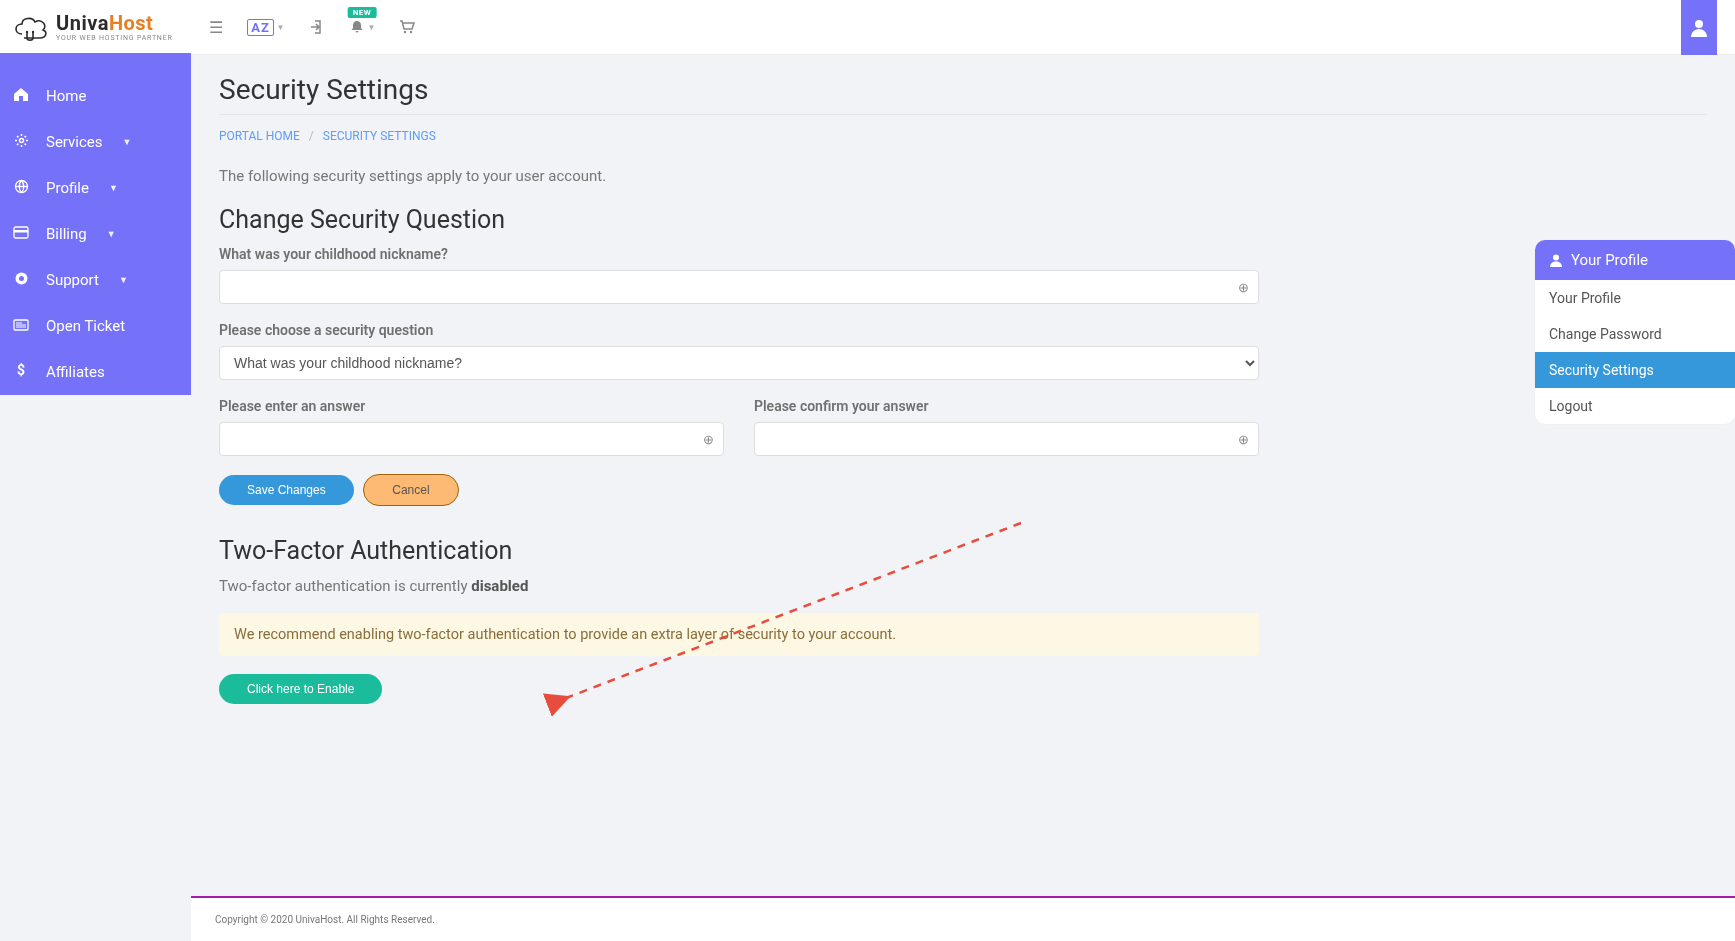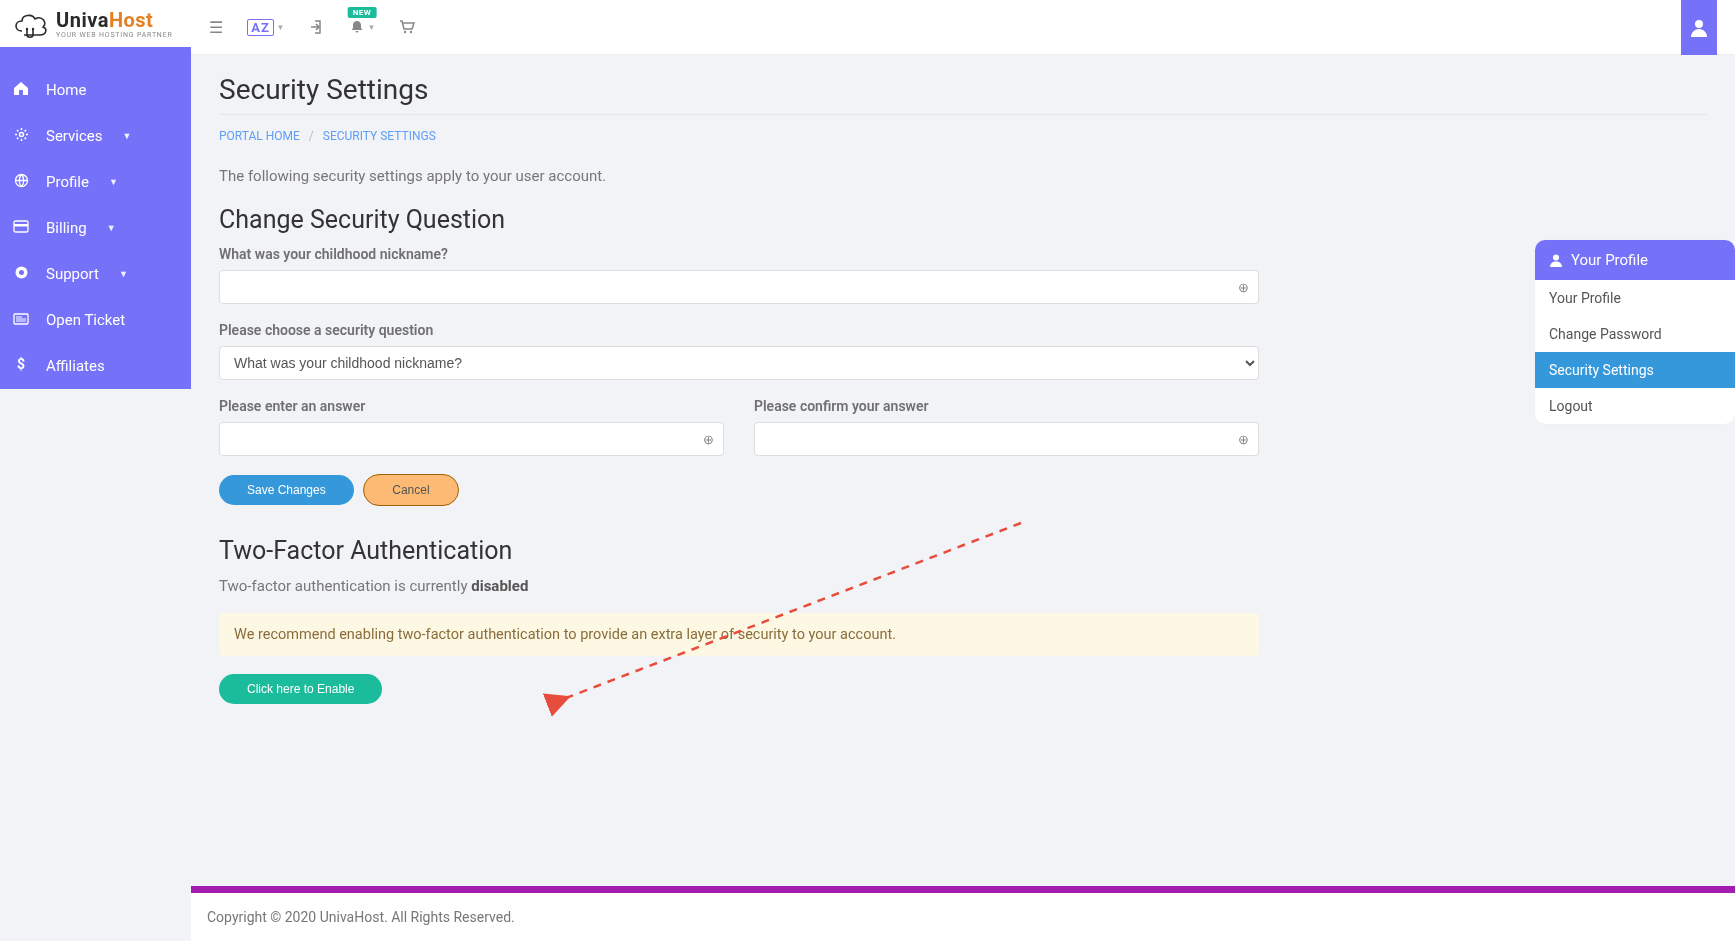--- a/index.html
+++ b/index.html
@@ -1,19 +1,19 @@
 <!DOCTYPE html>
 <html><head>
 <meta charset="utf-8">
 <style>
 * { box-sizing: border-box; margin: 0; padding: 0; }
 body { font-family: -apple-system, BlinkMacSystemFont, "Segoe UI", Roboto, "Helvetica Neue", Arial, sans-serif; background: #f1f3f6; color: #333; font-size: 14px; }
 .layout { display: flex; min-height: 100vh; }
 .sidebar { width: 191px; background: #7571f9; color: #fff; padding-top: 10px; flex-shrink: 0; }
-.logo-wrap { height: 47px; display: flex; align-items: center; padding: 0 10px; background: #fff; }
+.logo-wrap { height: 53px; display: flex; align-items: center; padding: 0 10px; background: #fff; }
 .logo { display: flex; align-items: center; gap: 6px; }
 .logo-cloud { width: 40px; height: 30px; }
 .logo-text { font-size: 20px; font-weight: 700; color: #2b2b2b; letter-spacing: 0.5px; }
 .logo-text .host { color: #e67e22; }
 .logo-sub { font-size: 7px; color: #888; letter-spacing: 0.8px; line-height: 1; }
 .nav { margin-top: 10px; }
 .nav-item { display: flex; align-items: center; padding: 14px 12px 14px 12px; color: #fff; font-size: 15px; cursor: pointer; gap: 16px; }
 .nav-item .nav-icon { width: 18px; text-align: center; font-size: 14px; }
 .nav-item .chev { font-size: 9px; margin-left: 4px; opacity: 0.9; }
 .topbar { height: 55px; background: #fff; display: flex; align-items: center; padding: 0 18px; border-bottom: 1px solid #eee; position: relative; }
@@ -41,21 +41,21 @@
 .btn-primary { background: #3498db; color: #fff; }
 .btn-default { background: #fdba74; color: #555; border: 1px solid #a16207; margin-left: 6px; }
 .btn-success { background: #1abc9c; color: #fff; }
 .tfa-status { color: #777; font-size: 15px; margin-bottom: 18px; }
 .tfa-status b { color: #555; }
 .alert { background: #fcf8e3; color: #8a6d3b; padding: 13px 15px; border-radius: 4px; font-size: 14.5px; margin-bottom: 18px; }
 .side-panel { position: absolute; right: 0; top: 185px; width: 200px; background: #fff; border-radius: 10px; overflow: hidden; box-shadow: 0 0 2px rgba(0,0,0,0.05); }
 .side-panel .sp-head { background: #7571f9; color: #fff; padding: 11px 14px; font-size: 15px; display: flex; align-items: center; gap: 8px; }
 .side-panel .sp-item { padding: 10px 14px; font-size: 14px; color: #555; cursor: pointer; }
 .side-panel .sp-item.active { background: #3498db; color: #fff; }
-.footer { background: #fff; padding: 16px 16px; color: #777; font-size: 14px; border-top: 7px solid #a21caf; }
+.footer { background: #fff; padding: 16px 24px; color: #777; font-size: 10px; border-top: 2px solid #a21caf; }
 .input-wrap { position: relative; }
 .input-wrap .key-icon { position: absolute; right: 10px; top: 50%; transform: translateY(-50%); color: #888; font-size: 13px; pointer-events: none; }
 .main-body { display: flex; gap: 30px; }
 .main-left { flex: 1; min-width: 0; max-width: 1040px; }
 
 
 .annot { position: absolute; pointer-events: none; }
 .annot svg { overflow: visible; }
 </style>
 </head>

